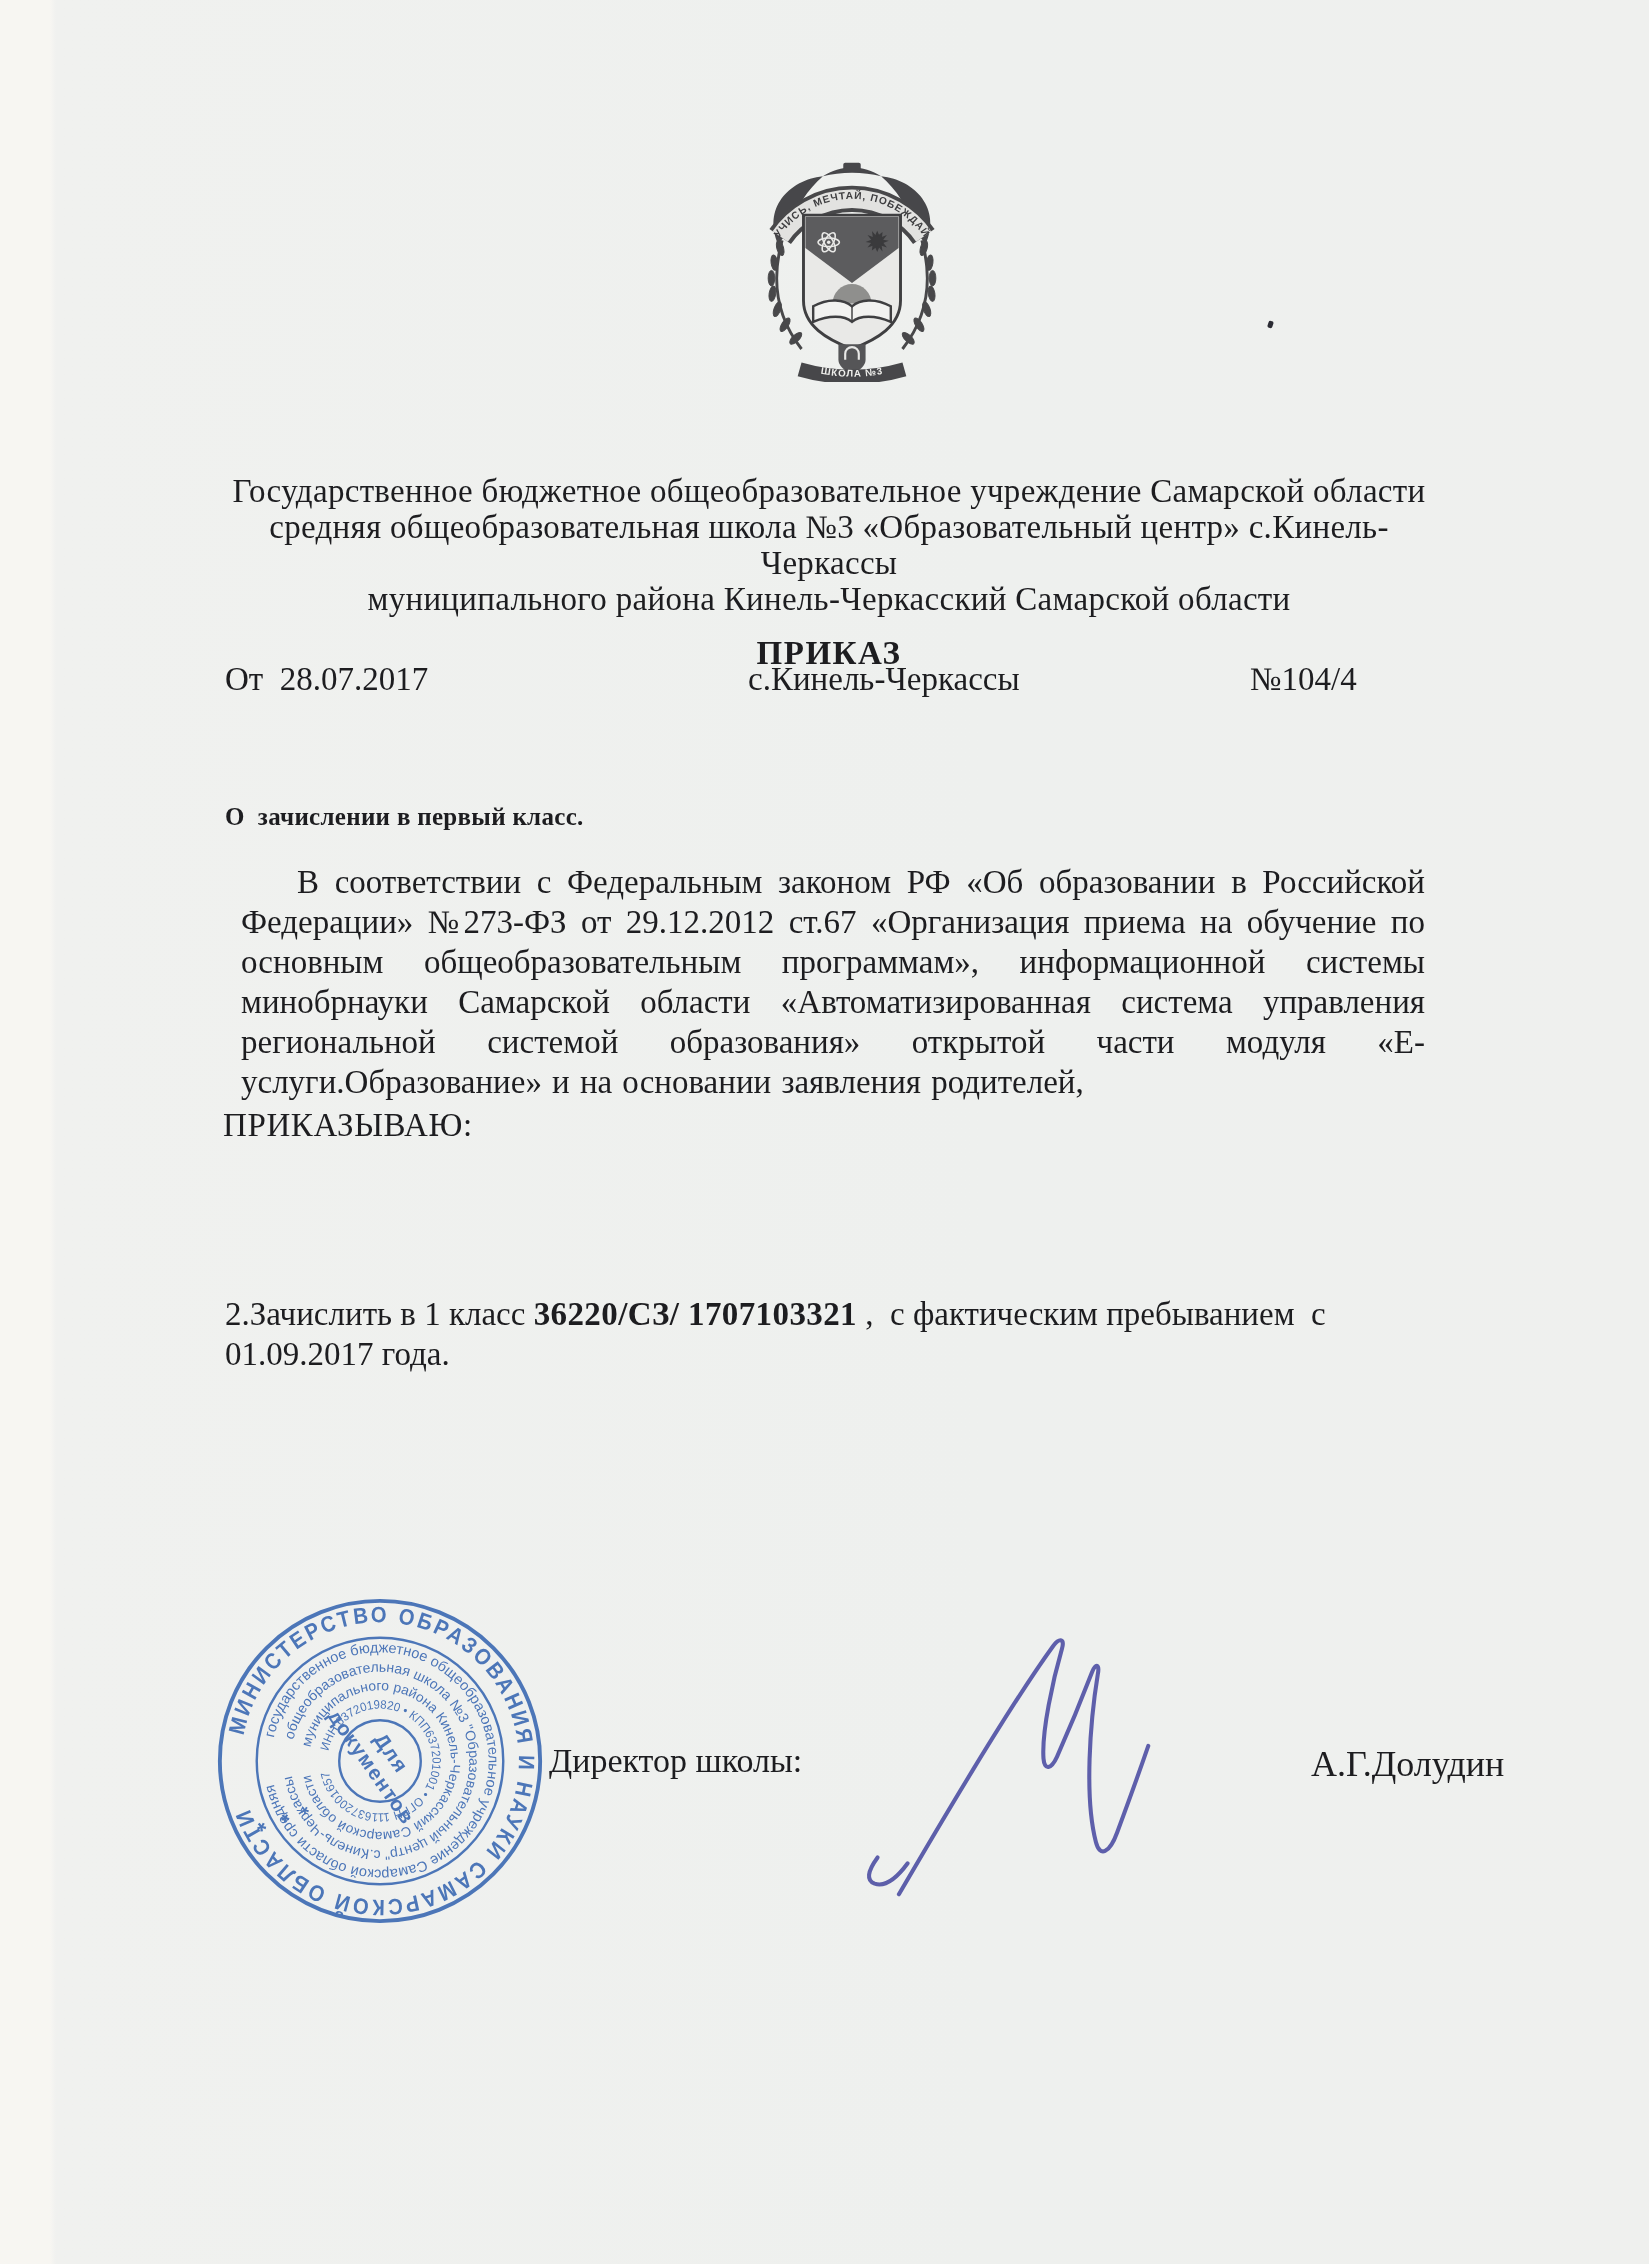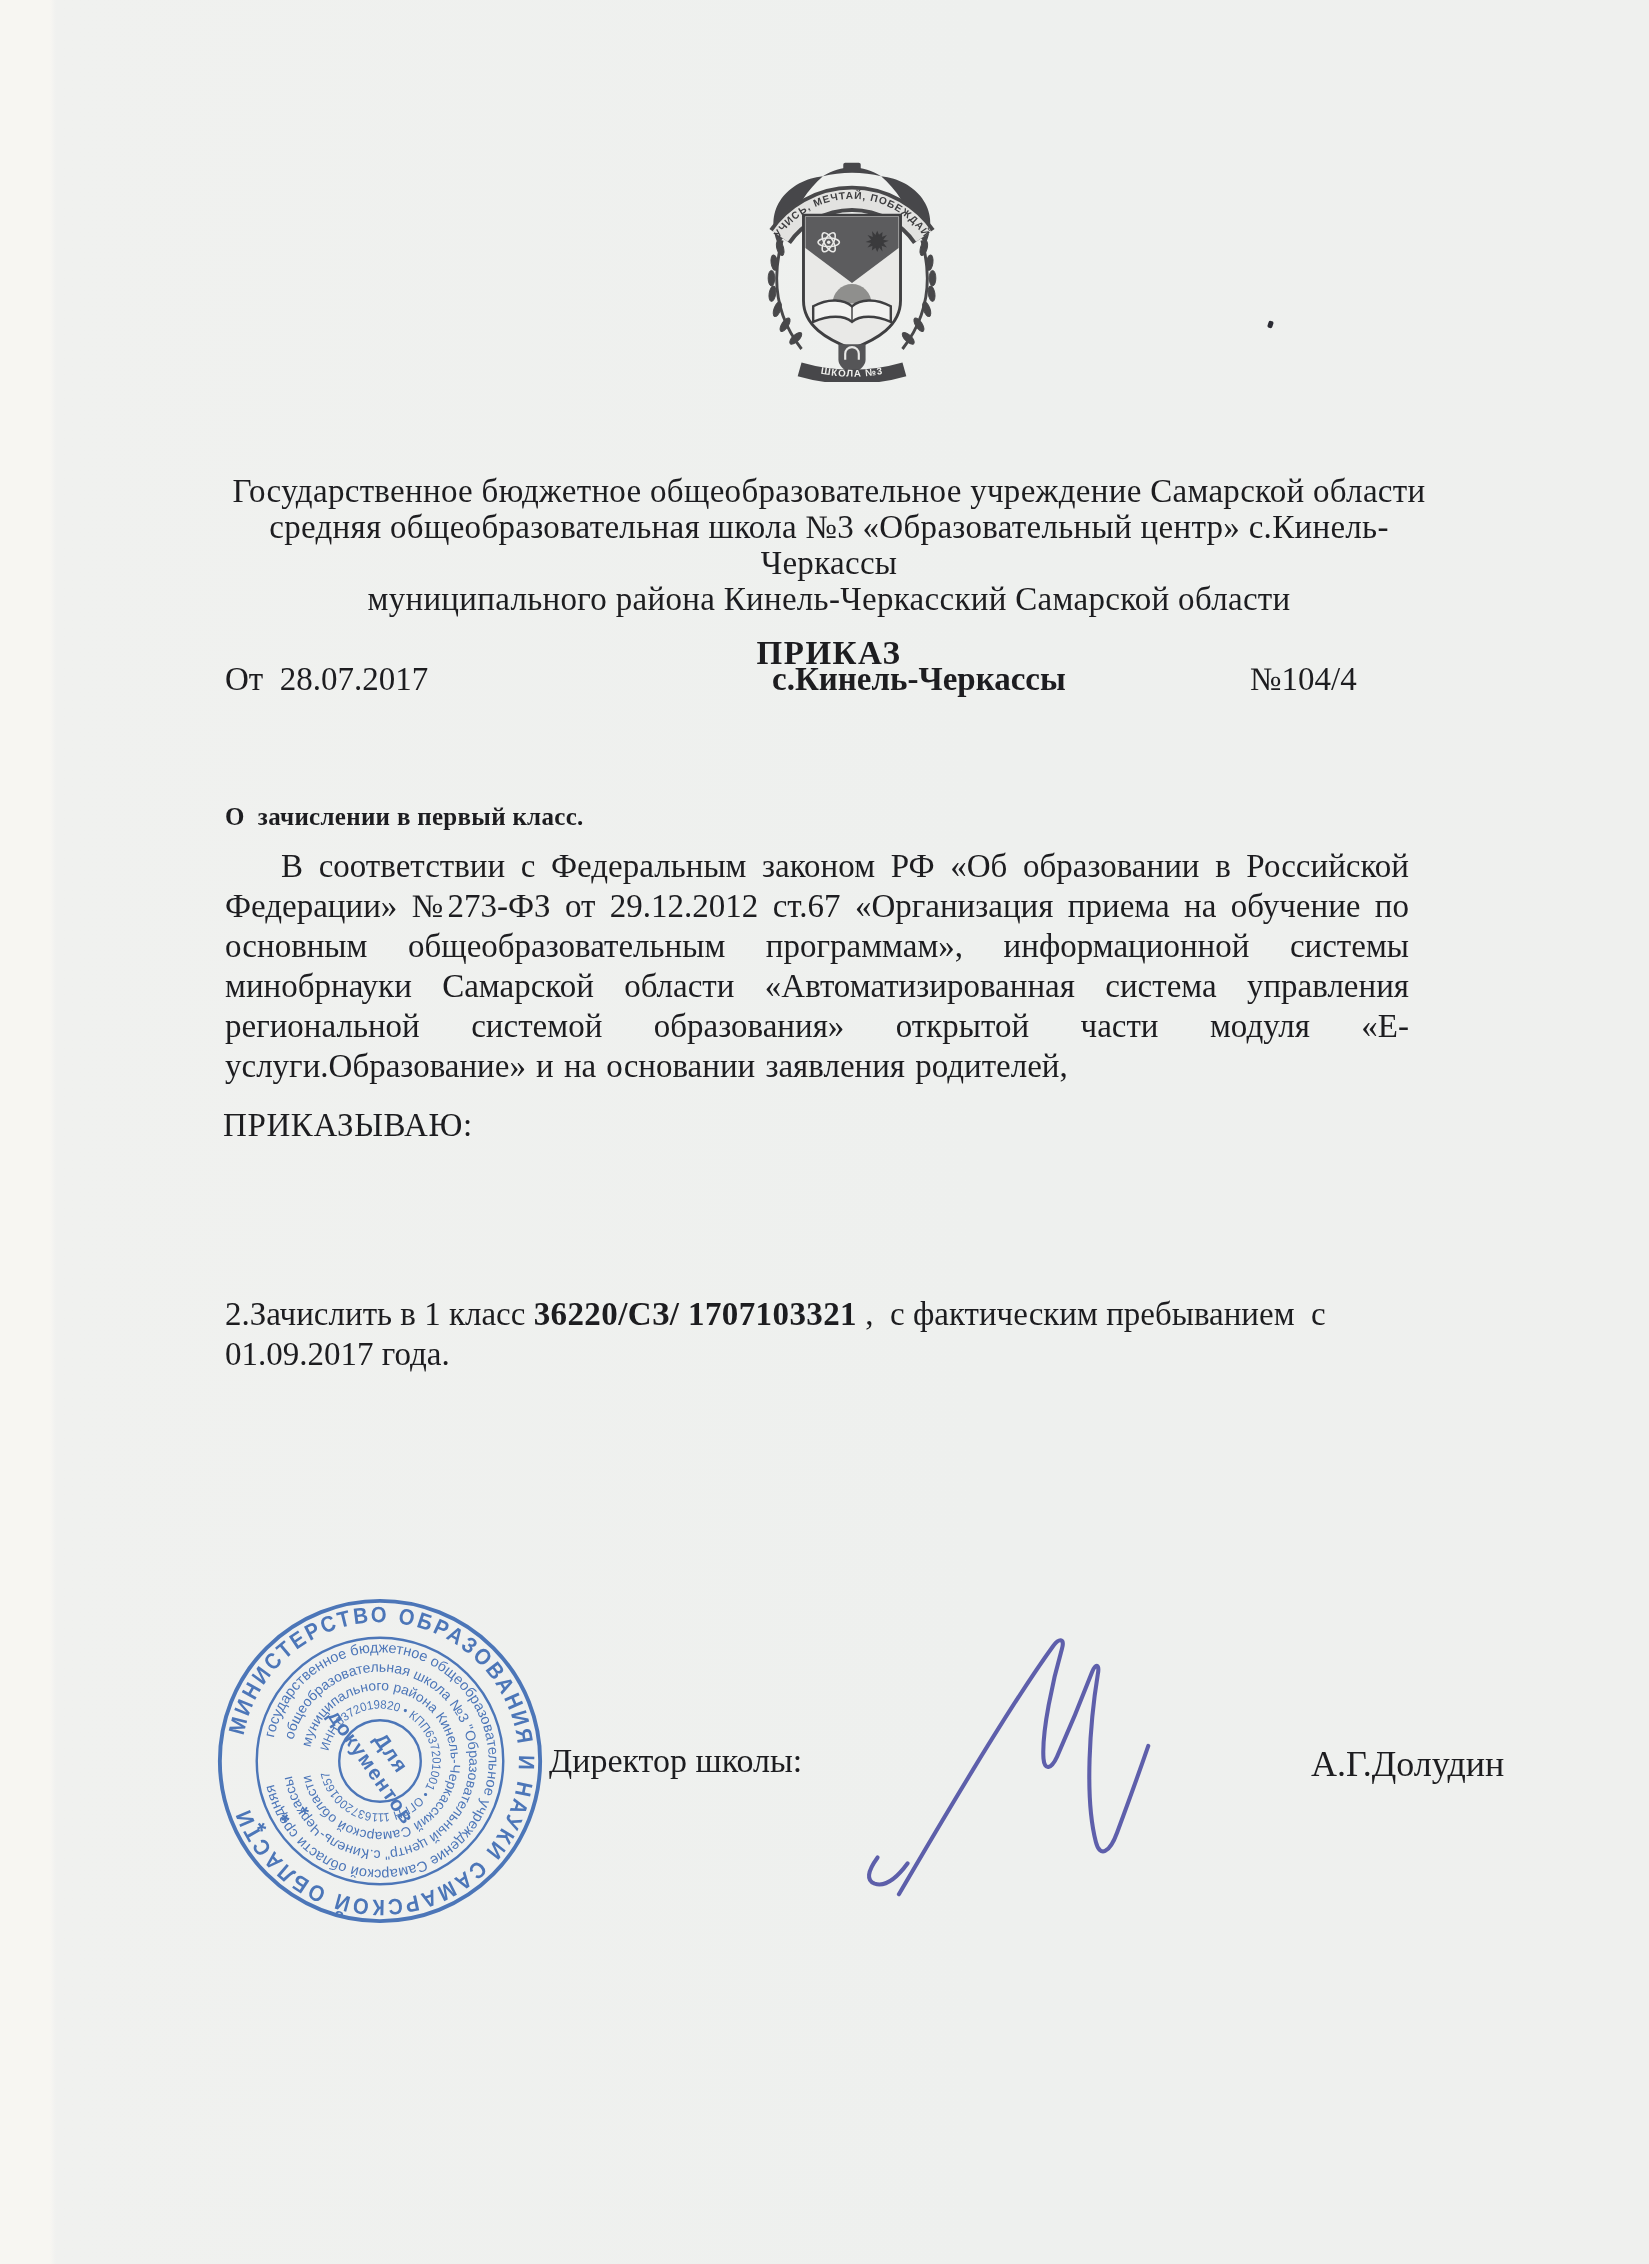--- a/index.html
+++ b/index.html
@@ -6,24 +6,24 @@
   .page{
     position:relative;width:1650px;height:2265px;overflow:hidden;
     background:linear-gradient(90deg,#f7f6f2 0,#f7f6f2 50px,#f0f1ef 56px,#eef0ee 60%,#eff0ee 100%);
     font-family:"Liberation Serif",serif;color:#1d1d20;
   }
   .header{position:absolute;left:212px;top:473px;width:1234px;text-align:center;
     font-size:33px;line-height:36px;letter-spacing:0.3px;}
   .doc-type{font-weight:bold;letter-spacing:1.5px;margin-top:18px;}
   .meta{position:absolute;left:0;top:661px;width:1650px;height:45px;font-size:33px;}
   .meta-date{position:absolute;left:225px;white-space:pre-wrap;}
-  .meta-place{position:absolute;left:772px;font-weight:bold;}
+  .meta-place{position:absolute;left:748px;}
   .meta-number{position:absolute;left:1250px;}
   .subject{position:absolute;left:225px;top:803px;font-size:25px;font-weight:bold;white-space:pre-wrap;letter-spacing:0.3px;}
-  .body-par{position:absolute;left:225px;top:846px;width:1184px;margin:0;
+  .body-par{position:absolute;left:225px;top:846px;width:1184px;margin:16px;
     font-size:33px;line-height:40px;text-align:justify;text-indent:56px;word-spacing:1.9px;}
   .resolution{position:absolute;left:223px;top:1107px;font-size:33px;letter-spacing:0.6px;}
   .item{position:absolute;left:225px;width:1203px;margin:0;font-size:33px;line-height:40px;white-space:pre-wrap;}
   .item-1{top:1187px;}
   .item-2{top:1294px;}
   .item b{font-weight:bold;letter-spacing:0.4px;}
   .role{position:absolute;left:549px;top:1742px;font-size:34px;}
   .signer{position:absolute;left:1291px;top:1743px;font-size:36px;margin-left:20px;}
   .emblem{position:absolute;left:747px;top:153px;}
   .stamp{position:absolute;left:215px;top:1596px;opacity:.92;}

